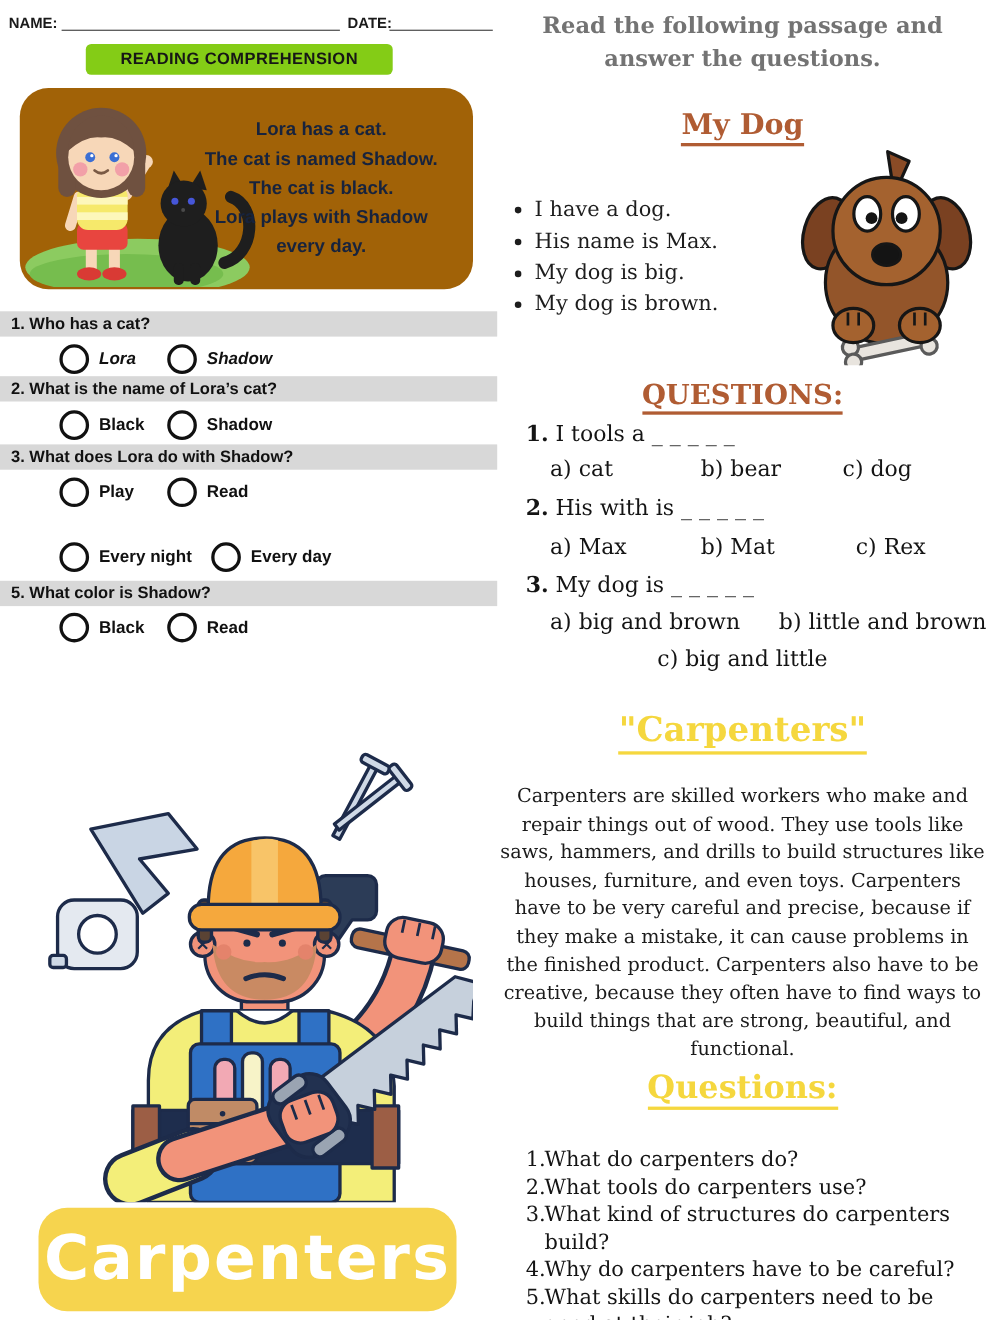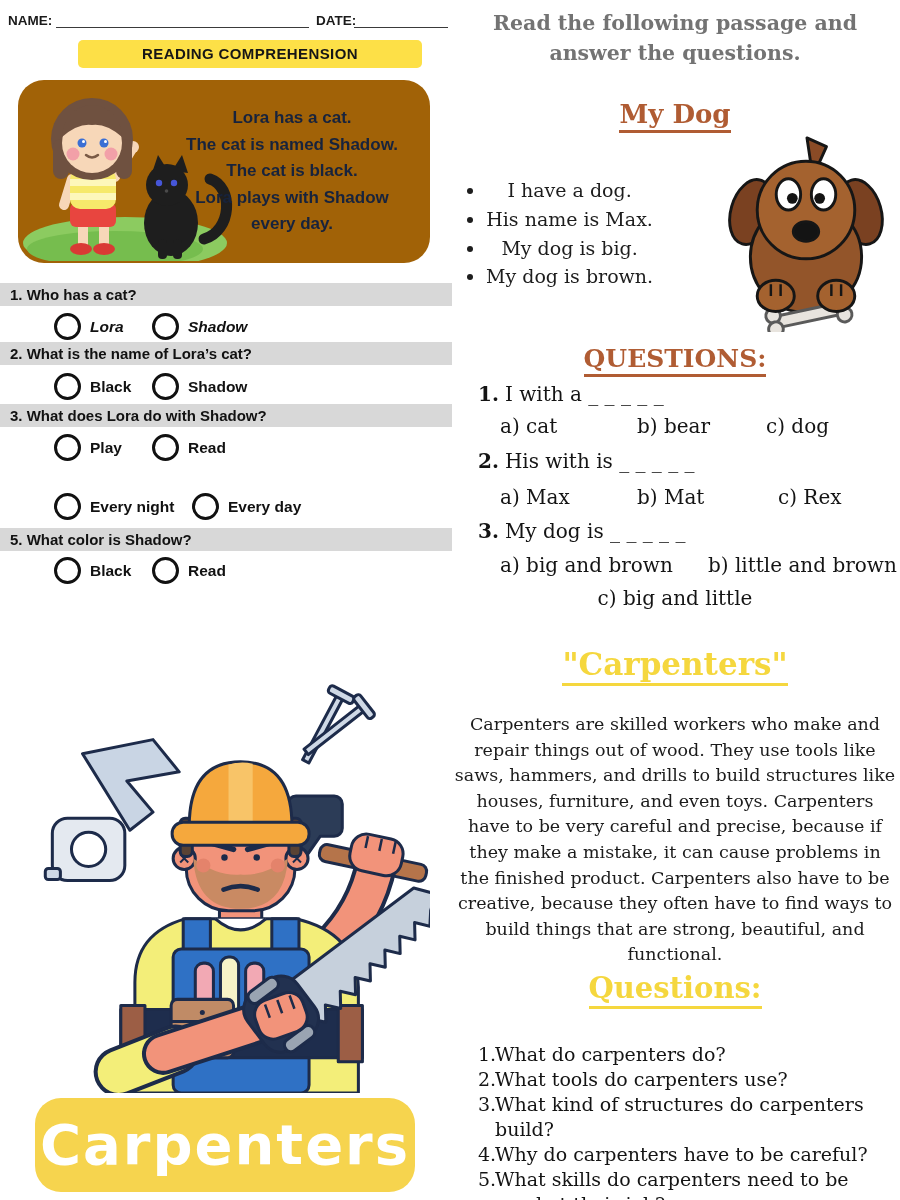--- a/index.html
+++ b/index.html
@@ -2,21 +2,21 @@
 <html><head>
 <meta charset="utf-8">
 <style>
   html,body{margin:0;padding:0;background:#fff;}
   .page{position:relative;width:900px;height:1200px;background:#fff;overflow:hidden;
         font-family:"Liberation Sans",sans-serif;}
   .abs{position:absolute;}
   
   .lbl{font:700 13.5px "Liberation Sans",sans-serif;color:#1a1a1a;}
   .wline{border-bottom:1.6px solid #3a3a3a;height:17px;}
-  .banner{left:78px;top:40px;width:344px;height:28px;background:#fde047;border-radius:5px;
+  .banner{left:78px;top:40px;width:279px;height:28px;background:#84cc16;border-radius:5px;
           text-align:center;font:800 15px/28px "Liberation Sans",sans-serif;color:#161616;letter-spacing:.4px;}
   .bluebox{left:18px;top:80px;width:412px;height:183px;background:#a16207;border-radius:26px;}
   .bluetext{left:142px;top:25px;width:264px;text-align:center;
             font:700 17px/26.5px "Liberation Sans",sans-serif;color:#17233d;}
   .bluetext span{display:block;}
   .qbar{left:0;width:452px;height:23px;background:#d8d8d8;box-sizing:border-box;padding-left:10px;
         font:700 15px/23px "Liberation Sans",sans-serif;color:#111;}
   .opts{display:flex;align-items:center;font:700 15.5px "Liberation Sans",sans-serif;color:#111;}
   .pair{display:flex;align-items:center;gap:9px;}
   .pw1{width:98px;} .pw2{width:138px;}
@@ -24,21 +24,21 @@
   .footerbox{left:35px;top:1098px;width:380px;height:94px;background:#f6d44e;border-radius:26px;
              text-align:center;font:700 56px/94px "DejaVu Sans",sans-serif;color:#fff;letter-spacing:2px;}
   
   .rcol{left:450px;top:0;width:450px;height:1200px;}
   .instruction{left:5px;top:8px;width:440px;text-align:center;
                font:700 20.5px/30px "DejaVu Serif",serif;color:#737373;}
   .hbrown{width:100%;text-align:center;font:700 26px "DejaVu Serif",serif;color:#b05c33;}
   .hyellow{width:100%;text-align:center;font:700 31px "DejaVu Serif",serif;color:#f5d73e;}
   .uline{display:inline-block;border-bottom:3px solid currentColor;padding-bottom:1px;}
   .bullets{left:18px;top:176px;margin:0;padding-left:18px;
-           font:400 19px/28.8px "DejaVu Serif",serif;color:#1d1d1d;list-style:disc;text-align:center;}
+           font:400 19px/28.8px "DejaVu Serif",serif;color:#1d1d1d;list-style:disc;}
   .stem{font:400 20px "DejaVu Serif",serif;color:#141414;}
   .stem b{font-weight:700;margin-right:6px;}
   .mopt{font:400 20px "DejaVu Serif",serif;color:#141414;}
   .cpass{left:3px;top:712px;width:444px;text-align:center;
          font:400 17.5px/25.6px "DejaVu Serif",serif;color:#1b1b1b;}
   .clist{left:28px;top:1042px;width:410px;font:400 19px/25px "DejaVu Serif",serif;color:#141414;}
   .clist .item{position:relative;padding-left:17px;}
   .clist .n{position:absolute;left:0;}
 </style>
 </head>
@@ -294,21 +294,21 @@
         <ellipse cx="119" cy="168" rx="19" ry="16" fill="#a4622f"></ellipse>
         <path d="M52,156 v12 M62,156 v12 M114,156 v12 M124,156 v12" fill="none" stroke-width="2.5"></path>
       </g>
     </svg>
 
     <div class="abs hbrown" style="top:344px;font-size:25px;">
       <span class="uline">QUESTIONS:</span>
     </div>
 
     <div class="abs stem" style="left:28px;top:382px;">
-      <b>1.</b><span>I with a _ _ _ _ _</span>
+      <b>1.</b><span>I tools a _ _ _ _ _</span>
     </div>
     <span class="abs mopt" style="left:50px;top:414px;">a) cat</span>
     <span class="abs mopt" style="left:187px;top:414px;">b) bear</span>
     <span class="abs mopt" style="left:316px;top:414px;">c) dog</span>
 
     <div class="abs stem" style="left:28px;top:449px;">
       <b>2.</b><span>His with is _ _ _ _ _</span>
     </div>
     <span class="abs mopt" style="left:50px;top:485px;">a) Max</span>
     <span class="abs mopt" style="left:187px;top:485px;text-align:center;">b) Mat</span>

